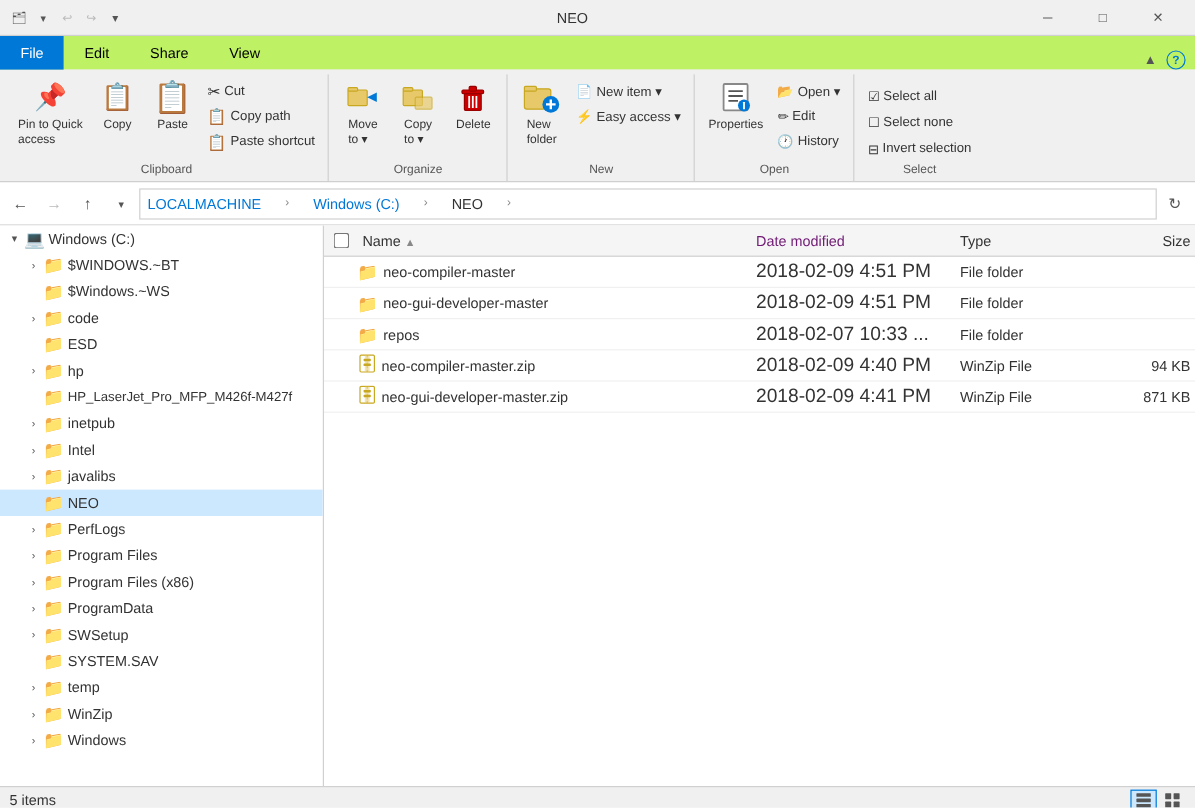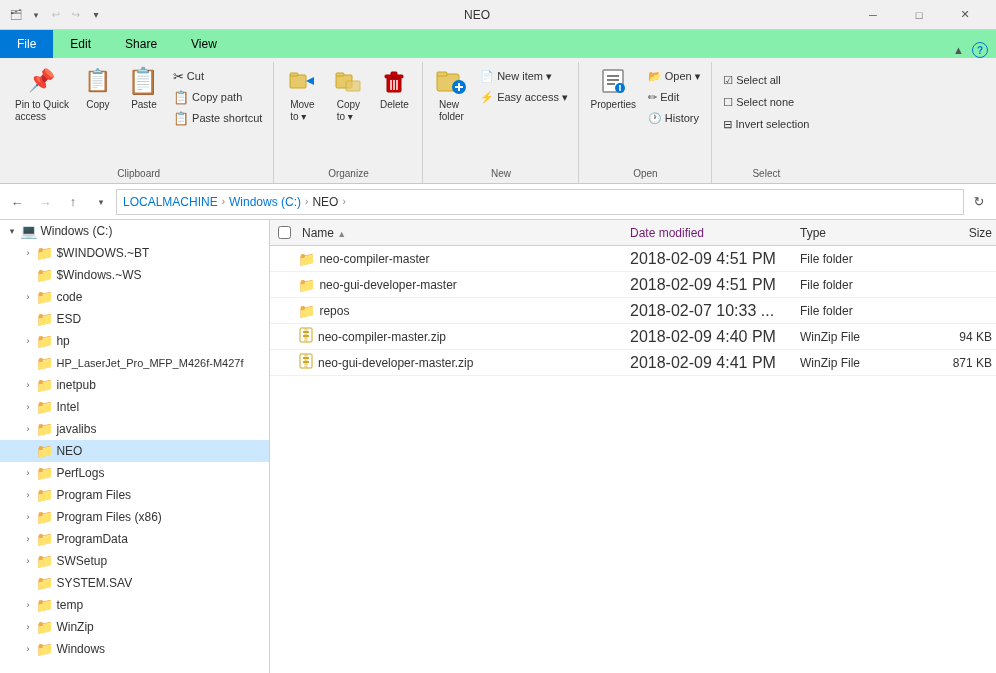--- a/index.html
+++ b/index.html
@@ -16,21 +16,21 @@
     }
     .title-bar-icons { display: flex; gap: 4px; align-items: center; }
     .title-bar-icon { width: 16px; height: 16px; display: flex; align-items: center; justify-content: center; font-size: 10px; color: #555; }
     .title-bar-title { flex: 1; text-align: center; font-size: 12px; color: #333; }
     .title-bar-controls { display: flex; gap: 0; }
     .title-bar-btn { width: 46px; height: 30px; display: flex; align-items: center; justify-content: center; font-size: 11px; cursor: pointer; color: #555; }
 
     
     .ribbon-tabs {
       display: flex;
-      background: #86efac;
+      background: #bef264;
       height: 28px;
       align-items: flex-end;
       padding-left: 0;
     }
     .ribbon-tab {
       padding: 5px 16px;
       font-size: 12px;
       cursor: pointer;
       height: 28px;
       display: flex;
@@ -65,21 +65,20 @@
       display: flex;
       align-items: flex-start;
       flex: 1;
       gap: 2px;
     }
     .ribbon-group-label {
       font-size: 10px;
       color: #555;
       padding: 2px 0 4px 0;
       text-align: center;
-      margin-top: 32px;
     }
     .ribbon-btn {
       display: flex;
       flex-direction: column;
       align-items: center;
       justify-content: flex-start;
       padding: 2px 4px;
       cursor: pointer;
       border-radius: 2px;
       min-width: 44px;
@@ -143,21 +142,21 @@
     .breadcrumb-bar {
       flex: 1;
       height: 26px;
       border: 1px solid #d0d0d0;
       background: white;
       display: flex;
       align-items: center;
       padding: 0 6px;
       font-size: 12px;
       color: #333;
-      gap: 4px;
+      gap: 20px;
     }
     .breadcrumb-sep { color: #888; font-size: 10px; }
     .breadcrumb-part { color: #0078d7; cursor: pointer; }
     .breadcrumb-part.current { color: #333; cursor: default; }
     .search-bar {
       width: 190px;
       height: 26px;
       border: 1px solid #d0d0d0;
       display: flex;
       align-items: center;

